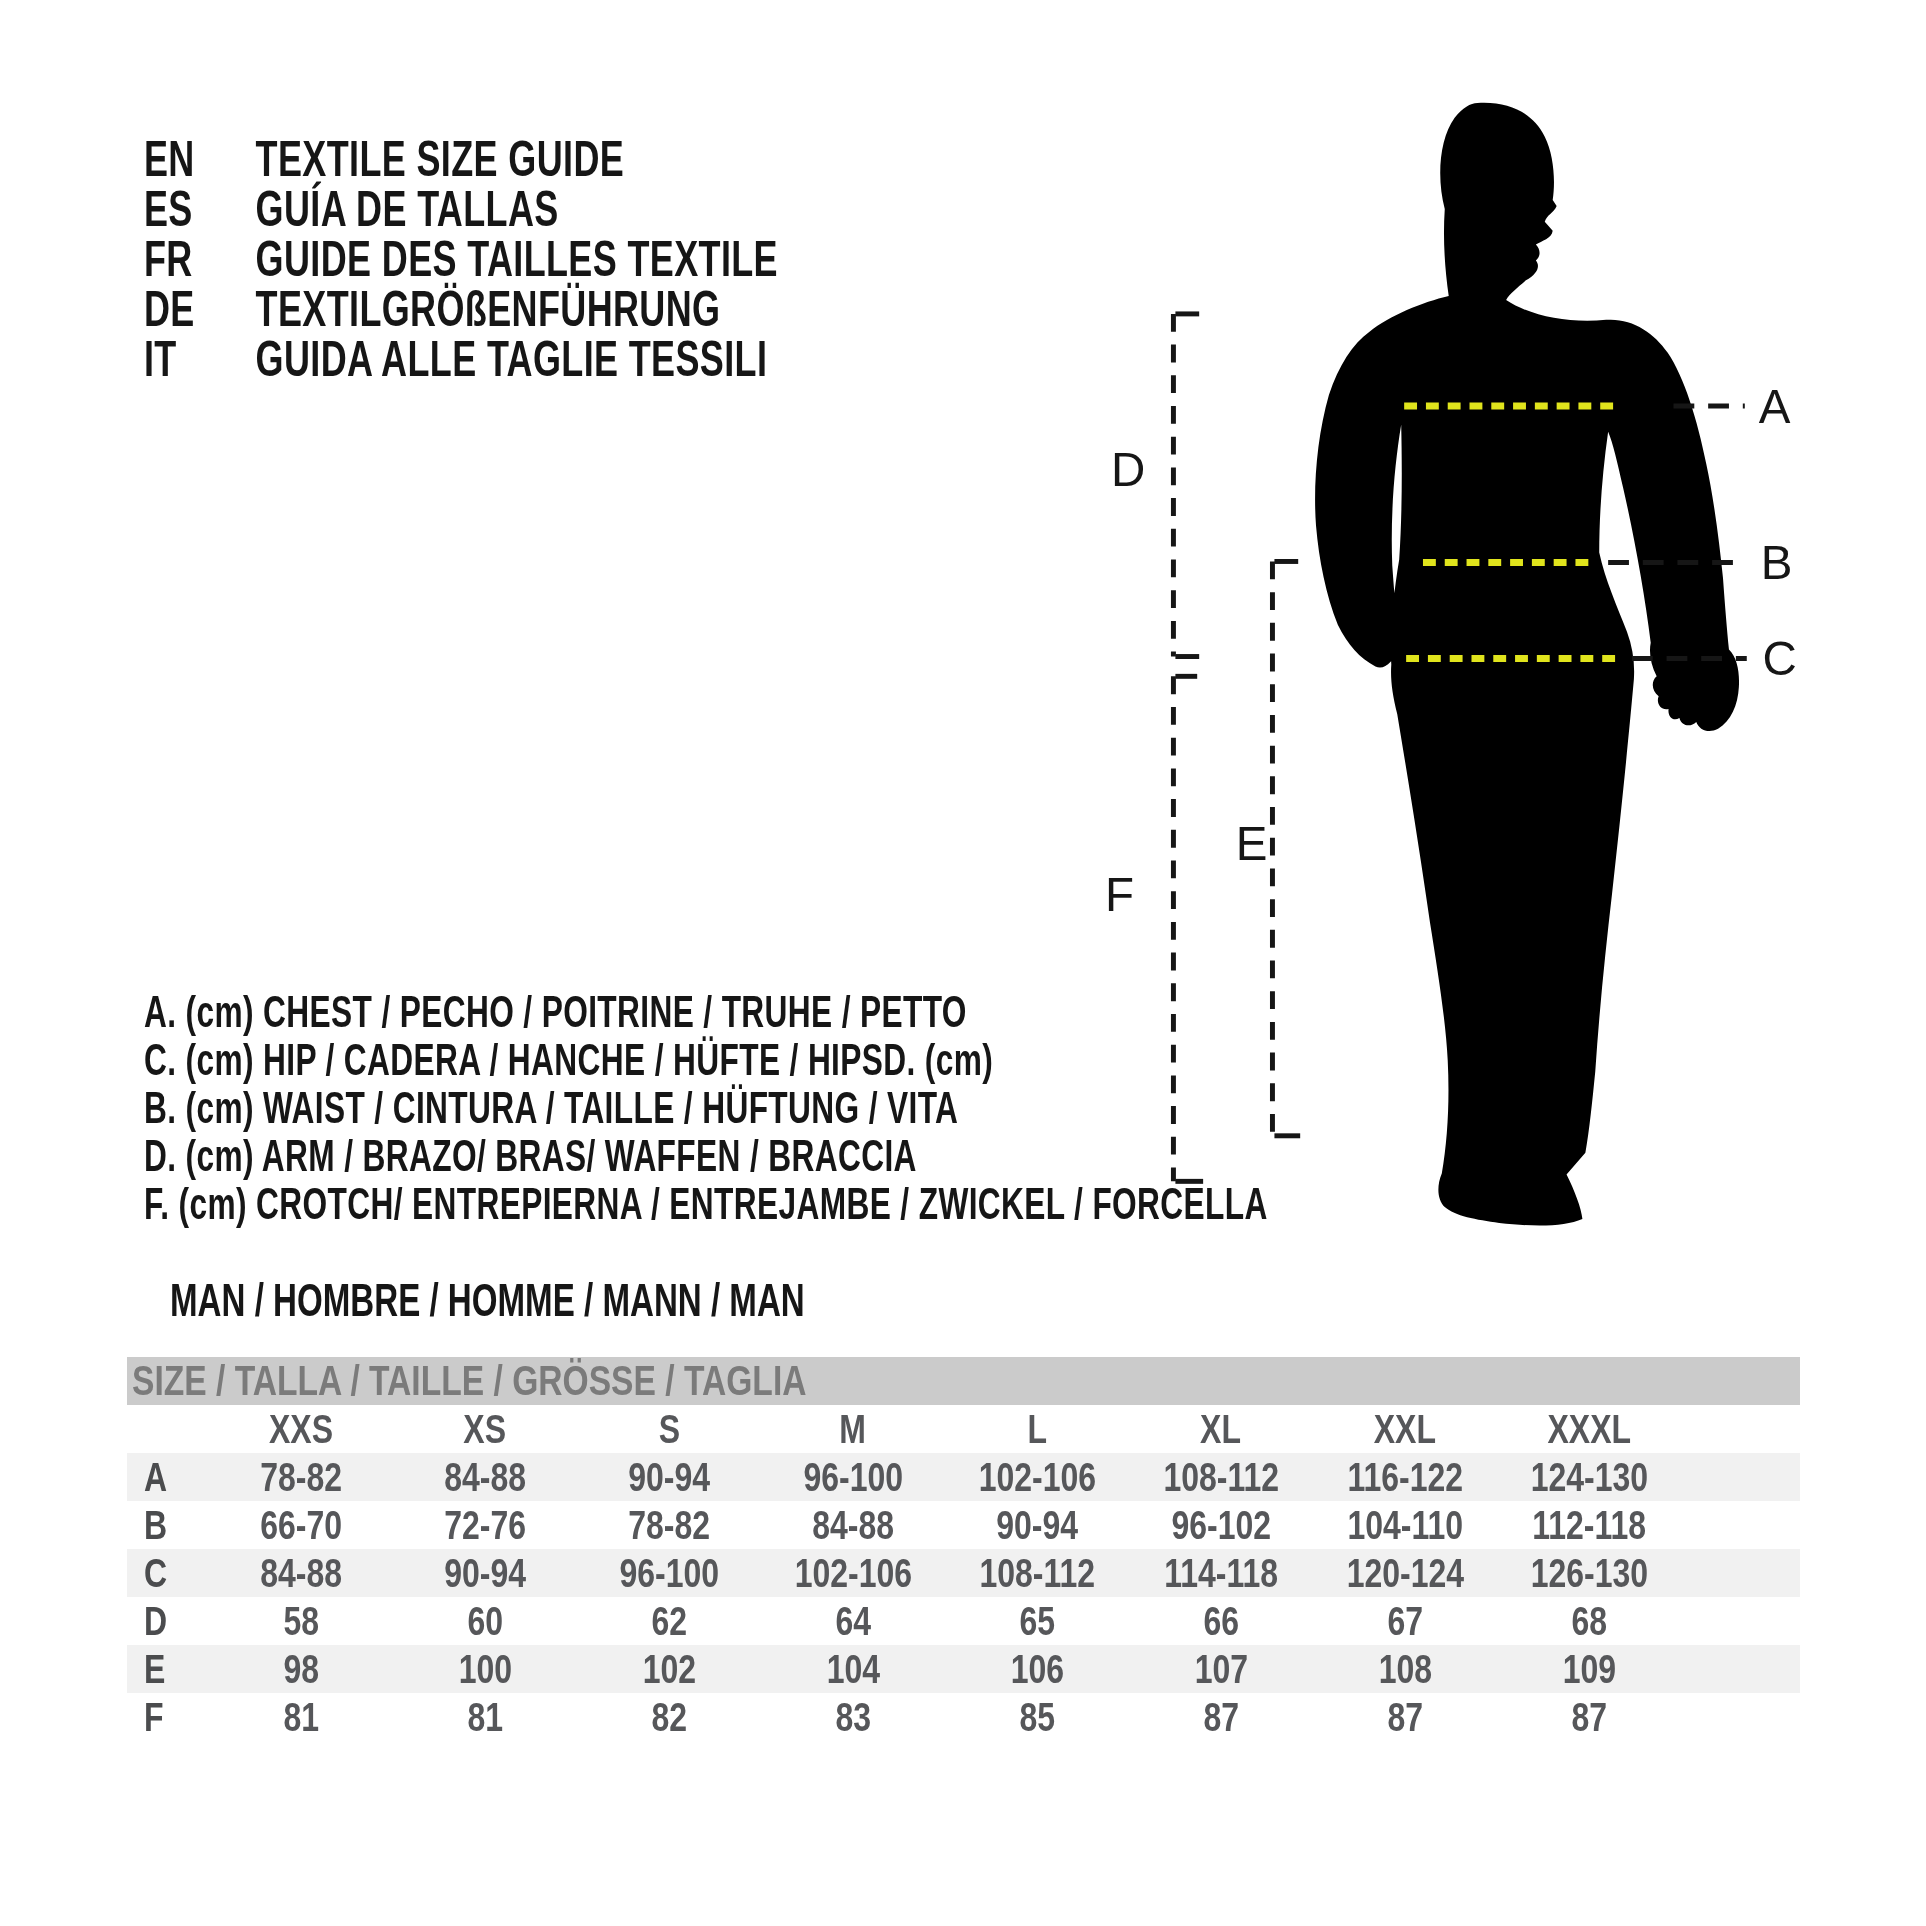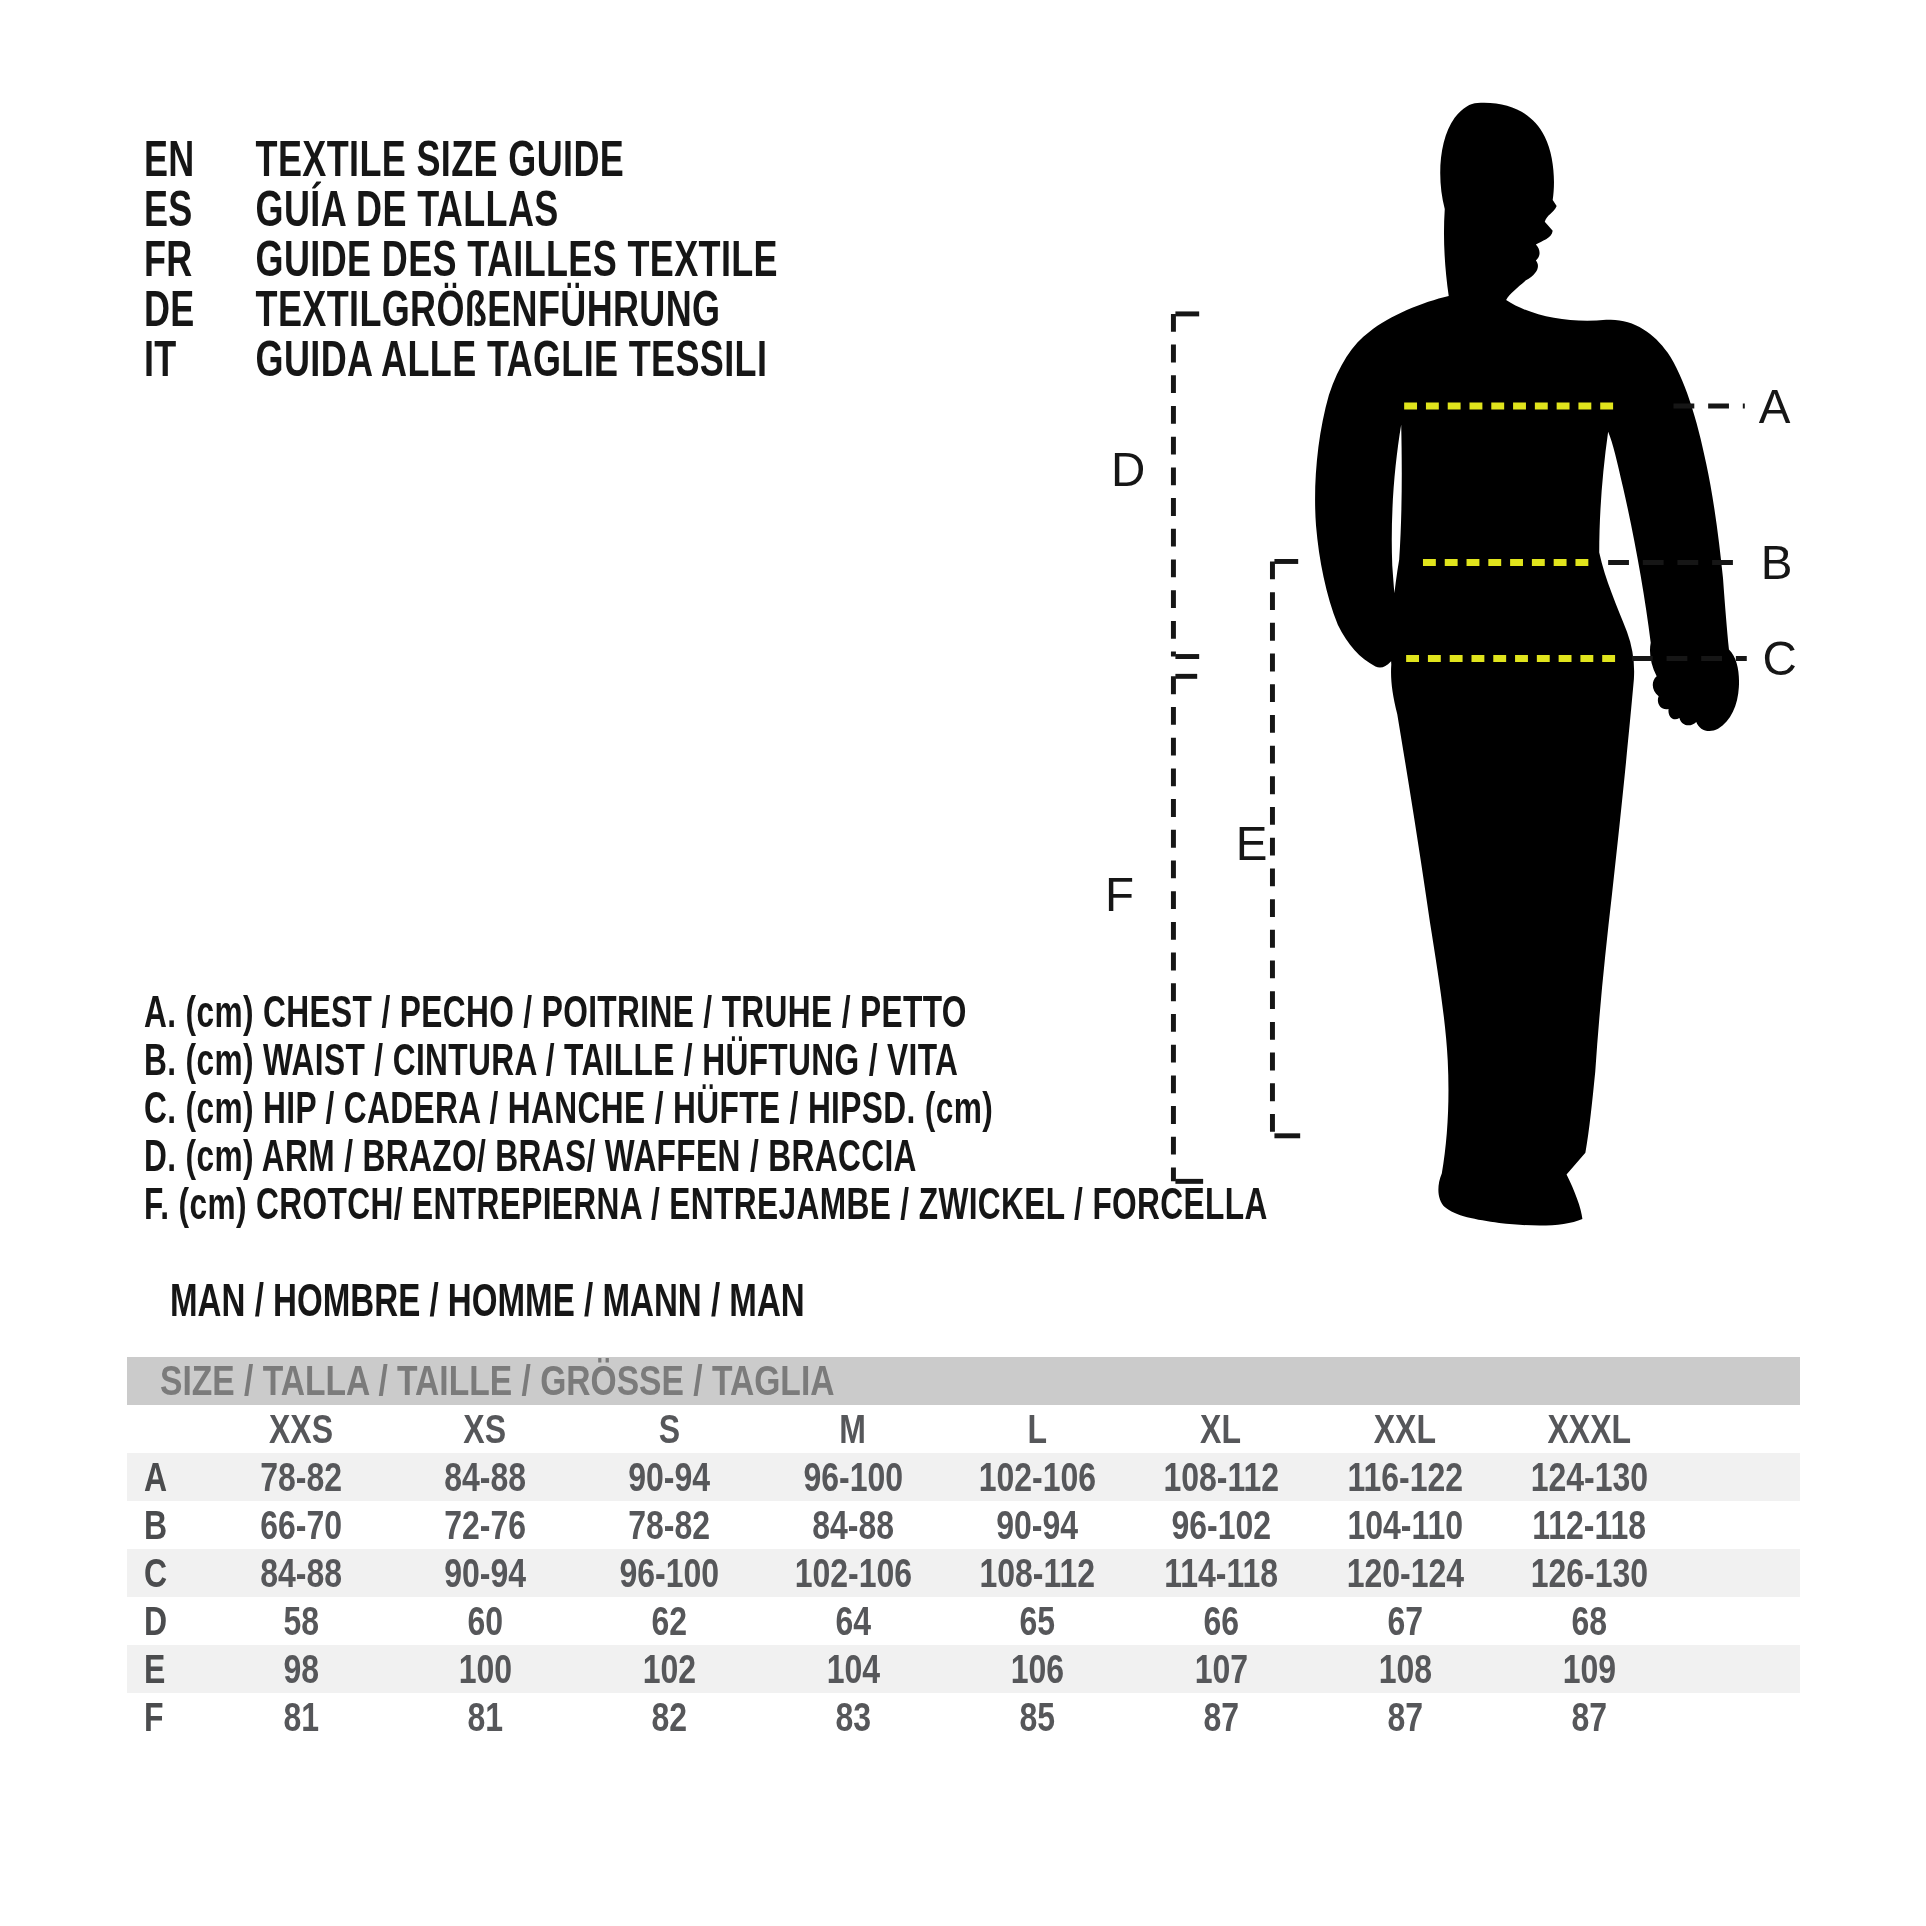--- a/index.html
+++ b/index.html
@@ -22,21 +22,21 @@
   
   #legend-block{left:144px;top:988px;}
   .legend-line{height:48px;line-height:48px;font-size:44px;font-weight:700;letter-spacing:0.5px;text-decoration:underline;}
 
   
   #category-line{left:144px;top:1275px;height:50px;line-height:50px;font-size:46px;font-weight:700;margin-left:26px;}
 
   
   #size-table{left:127px;top:1357px;width:1673px;}
   #table-header-bar{height:48px;background:#cbcbcb;color:#7b7b7b;
-      font-size:42px;font-weight:700;line-height:48px;padding-left:33px;box-sizing:border-box;}
+      font-size:42px;font-weight:700;line-height:48px;padding-left:5px;box-sizing:border-box;}
   .t-row{display:grid;grid-template-columns:78px repeat(8,176px) 1fr;height:48px;
       align-items:center;font-size:40px;font-weight:700;color:#56575a;gap:8px;}
   .t-row.band{background:#f1f1f1;}
   .t-row .lbl{padding-left:17px;text-align:left;color:#4b4c4e;}
   .t-row .val{text-align:center;}
 </style>
 </head>
 <body>
 
 <svg id="figure-svg" class="abs" width="1927" height="1927" viewBox="0 0 1946 1946" xmlns="http://www.w3.org/2000/svg">
@@ -126,22 +126,22 @@
 <div id="lang-block" class="abs">
   <div class="lang-row"><span class="cond"><span class="code">EN</span><span>TEXTILE SIZE GUIDE</span></span></div>
   <div class="lang-row"><span class="cond"><span class="code">ES</span><span>GUÍA DE TALLAS</span></span></div>
   <div class="lang-row"><span class="cond"><span class="code">FR</span><span>GUIDE DES TAILLES TEXTILE</span></span></div>
   <div class="lang-row"><span class="cond"><span class="code">DE</span><span>TEXTILGRÖßENFÜHRUNG</span></span></div>
   <div class="lang-row"><span class="cond"><span class="code">IT</span><span>GUIDA ALLE TAGLIE TESSILI</span></span></div>
 </div>
 
 <div id="legend-block" class="abs">
   <div class="legend-line"><span class="cond">A. (cm) CHEST / PECHO / POITRINE / TRUHE / PETTO</span></div>
+  <div class="legend-line"><span class="cond">C. (cm) HIP / CADERA / HANCHE / HÜFTE / HIPSD. (cm)</span></div>
   <div class="legend-line"><span class="cond">B. (cm) WAIST / CINTURA / TAILLE / HÜFTUNG / VITA</span></div>
-  <div class="legend-line"><span class="cond">C. (cm) HIP / CADERA / HANCHE / HÜFTE / HIPSD. (cm)</span></div>
   <div class="legend-line"><span class="cond">D. (cm) ARM / BRAZO/ BRAS/ WAFFEN / BRACCIA</span></div>
   <div class="legend-line"><span class="cond">F. (cm) CROTCH/ ENTREPIERNA / ENTREJAMBE / ZWICKEL / FORCELLA</span></div>
 </div>
 
 <div id="category-line" class="abs">
   <span class="cond">MAN / HOMBRE / HOMME / MANN / MAN</span>
 </div>
 
 <div id="size-table" class="abs">
 

